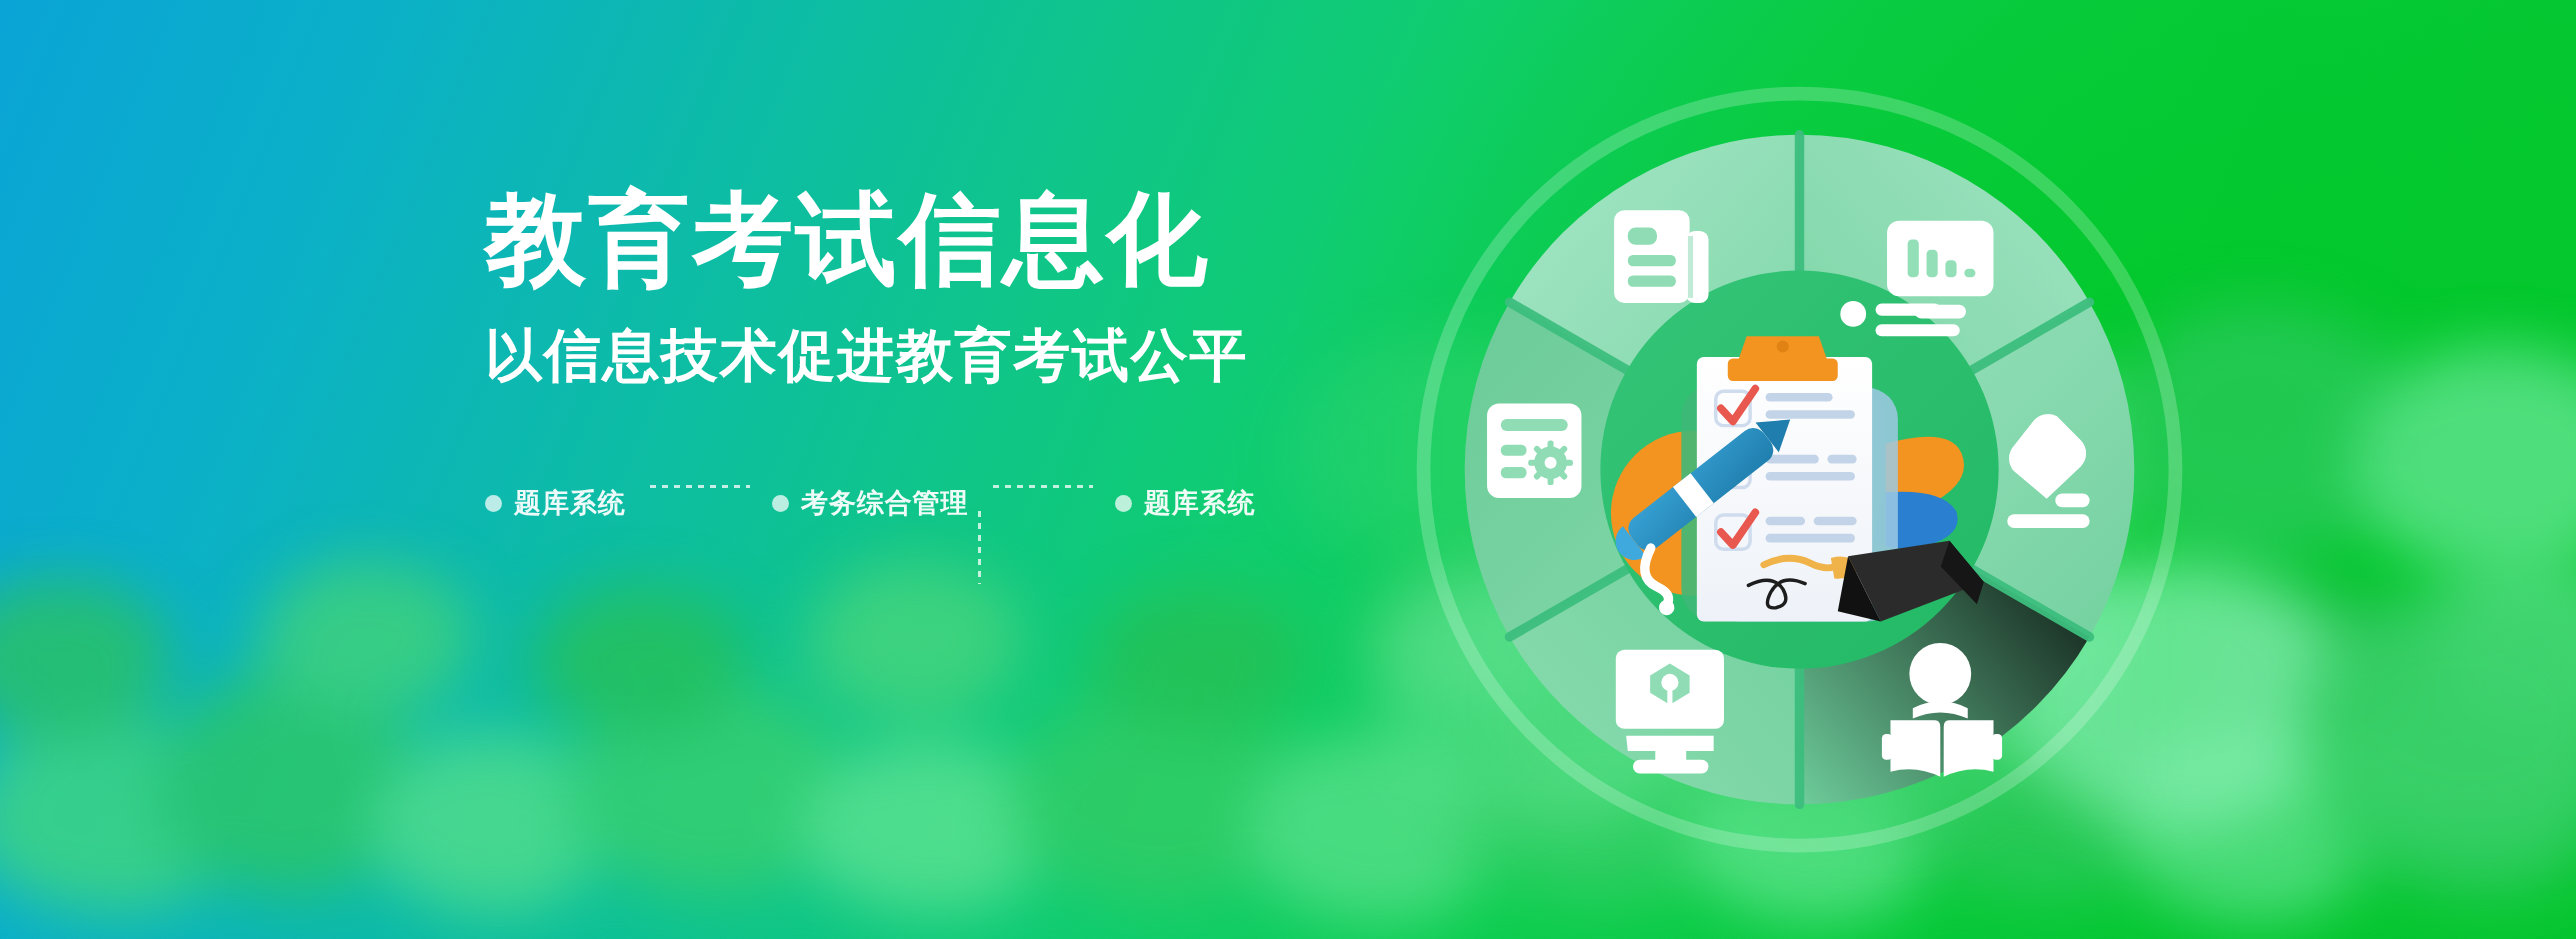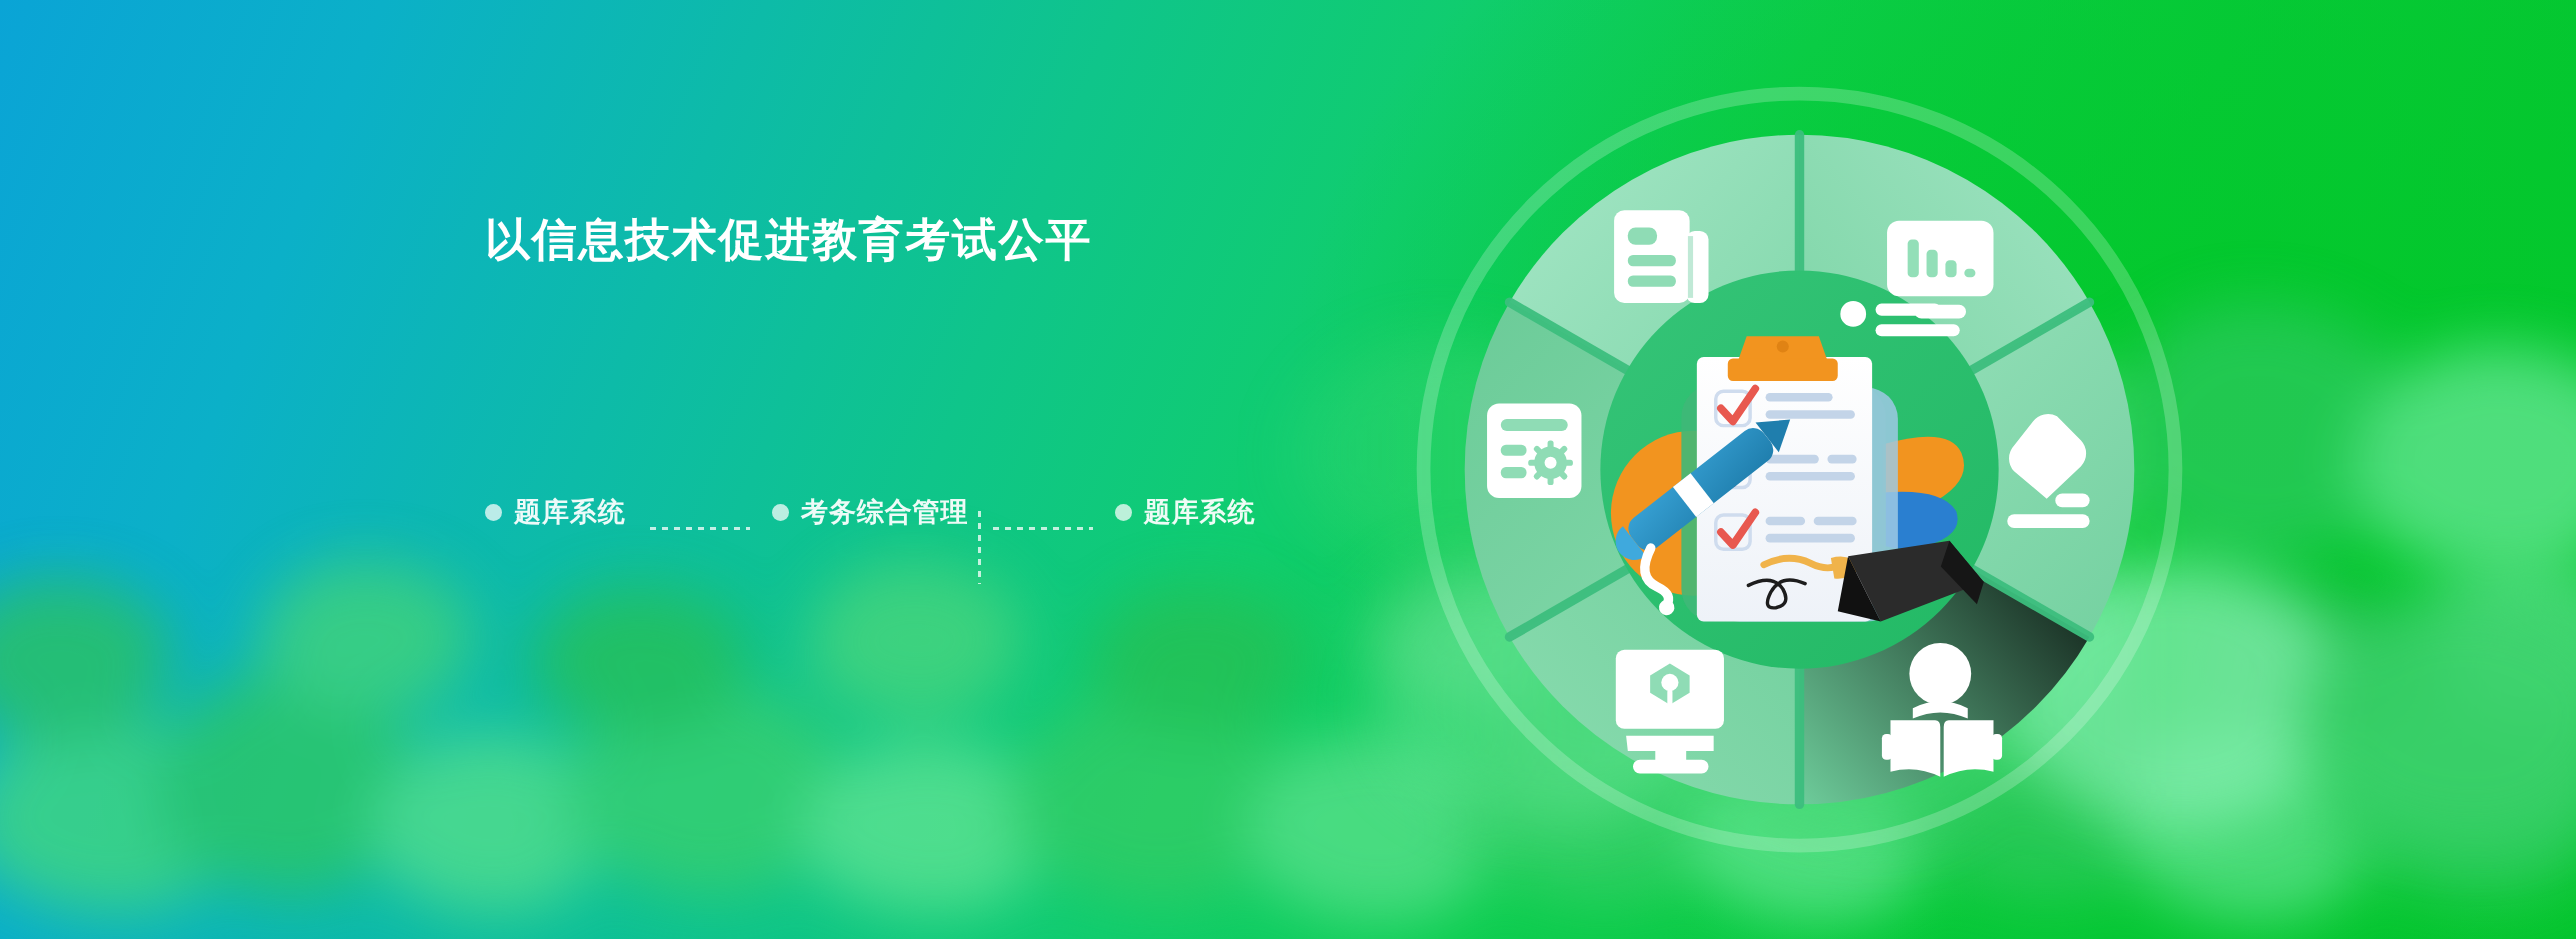--- a/index.html
+++ b/index.html
@@ -65,38 +65,38 @@
     font-size:101px;
     line-height:1.08;
     font-weight:bold;
     color:#ffffff;
     letter-spacing:2.6px;
     white-space:nowrap;
     margin:0;
   }
   .subhead{
     font-family:"Liberation Sans","DejaVu Sans",sans-serif;
-    font-size:45px;
+    font-size:57px;
     line-height:1.15;
     font-weight:bold;
     color:#ffffff;
     letter-spacing:1.7px;
     white-space:nowrap;
     margin:29px 0 0 0;
   }
 
   
   .flow{
     position:absolute;
     left:485px;top:485px;
     width:773px;
   }
   .flow-row{
     display:flex;
-    align-items:flex-end;
+    align-items:flex-start;
     height:45px;
     white-space:nowrap;
     gap:8px;
   }
   .flow-row + .flow-row{margin-top:31px;}
   .node{
     display:flex;
     align-items:center;
   }
   .dot{
@@ -195,20 +195,21 @@
       <div class="blob" style="left:2104px; top:17px;  width:309px; height:258px; background:#2cc95e;"></div>
       <div class="blob" style="left:2353px; top:60px;  width:292px; height:232px; background:#68e697;"></div>
       <div class="blob" style="left:1374px; top:283px; width:343px; height:258px; background:#7debab;"></div>
       <div class="blob" style="left:1700px; top:309px; width:326px; height:240px; background:#43d473;"></div>
       <div class="blob" style="left:2001px; top:275px; width:343px; height:266px; background:#86eeb2;"></div>
       <div class="blob" style="left:2301px; top:309px; width:326px; height:249px; background:#3ed16e;"></div>
     </div>
   </div>
 
   <div class="copy">
+    <h1 class="headline">教育考试信息化</h1>
     <h2 class="subhead">以信息技术促进教育考试公平</h2>
   </div>
 
   <div class="flow">
 
     <div class="flow-row">
       <div class="node">
         <span class="dot"></span>
         <span class="node-label">题库系统</span>
       </div>

